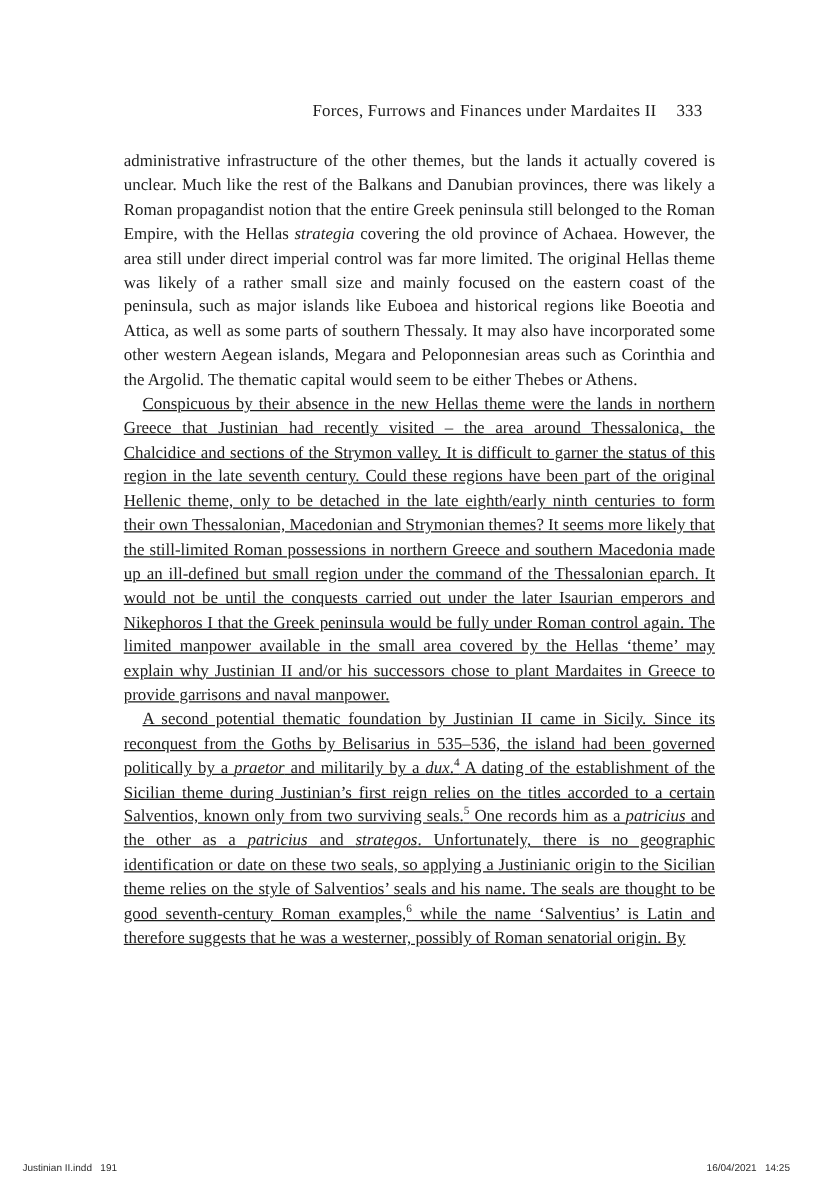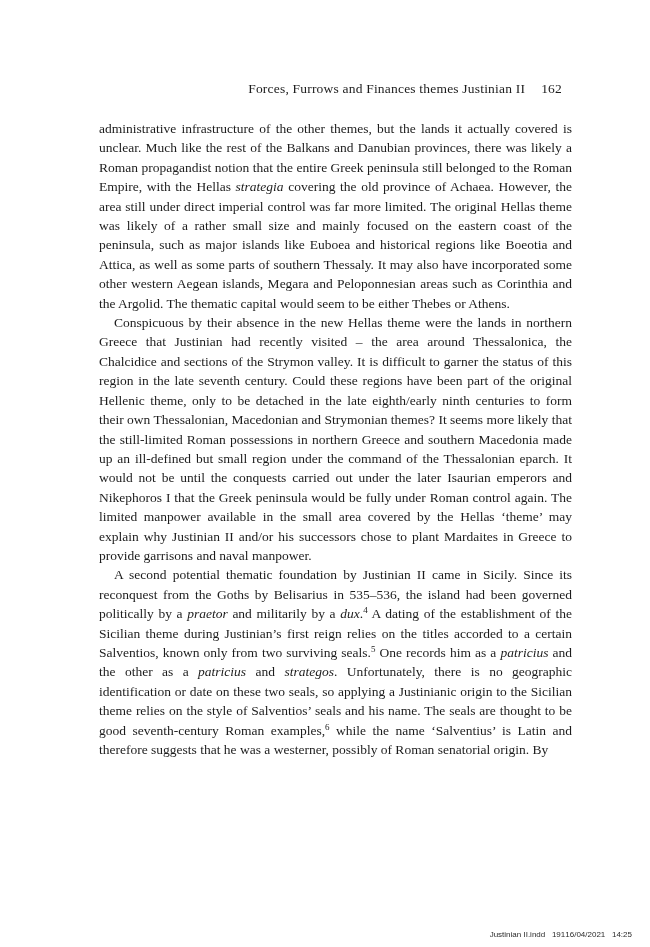--- a/index.html
+++ b/index.html
@@ -37,48 +37,49 @@
     font-size: 13.5px;
     line-height: 19.4px;
     text-align: justify;
   }
   .body-text p {
     margin: 0;
     padding: 0;
   }
   .body-text p.indent {
     text-indent: 15px;
+    text-decoration: underline;
   }
   .body-text sup {
     font-size: 9px;
     line-height: 0;
     vertical-align: super;
   }
   .print-footer {
     position: absolute;
     left: 18px;
     right: 18px;
     bottom: 8px;
     display: flex;
-    justify-content: flex-end;
+    justify-content: space-between;
     font-family: "Liberation Sans", "DejaVu Sans", sans-serif;
     font-size: 8px;
     color: #2b2b2b;
   }
   .print-footer span {
     white-space: pre;
   }
 </style>
 </head>
 <body>
 
 <div class="page">
 
   <div class="running-header">
-    <span>Forces, Furrows and Finances themes Justinian II</span><span class="pagenum">162</span>
+    <span>Forces, Furrows and Finances under Mardaites II</span><span class="pagenum">333</span>
   </div>
 
   <div class="body-text">
       <p><span>administrative infrastructure of the other themes, but the lands it actually covered is unclear. Much like the rest of the Balkans and Danubian provinces, there was likely a Roman propagandist notion that the entire Greek peninsula still belonged to the Roman Empire, with the Hellas </span><i>strategia</i><span> covering the old province of Achaea. However, the area still under direct imperial control was far more limited. The original Hellas theme was likely of a rather small size and mainly focused on the eastern coast of the peninsula, such as major islands like Euboea and historical regions like Boeotia and Attica, as well as some parts of southern Thessaly. It may also have incorporated some other western Aegean islands, Megara and Peloponnesian areas such as Corinthia and the Argolid. The thematic capital would seem to be either Thebes or Athens.</span></p>
       <p class="indent"><span>Conspicuous by their absence in the new Hellas theme were the lands in northern Greece that Justinian had recently visited – the area around Thessalonica, the Chalcidice and sections of the Strymon valley. It is difficult to garner the status of this region in the late seventh century. Could these regions have been part of the original Hellenic theme, only to be detached in the late eighth/early ninth centuries to form their own Thessalonian, Macedonian and Strymonian themes? It seems more likely that the still-limited Roman possessions in northern Greece and southern Macedonia made up an ill-defined but small region under the command of the Thessalonian eparch. It would not be until the conquests carried out under the later Isaurian emperors and Nikephoros I that the Greek peninsula would be fully under Roman control again. The limited manpower available in the small area covered by the Hellas ‘theme’ may explain why Justinian II and/or his successors chose to plant Mardaites in Greece to provide garrisons and naval manpower.</span></p>
       <p class="indent"><span>A second potential thematic foundation by Justinian II came in Sicily. Since its reconquest from the Goths by Belisarius in 535–536, the island had been governed politically by a </span><i>praetor</i><span> and militarily by a </span><i>dux</i><span>.</span><sup>4</sup><span> A dating of the establishment of the Sicilian theme during Justinian’s first reign relies on the titles accorded to a certain Salventios, known only from two surviving seals.</span><sup>5</sup><span> One records him as a </span><i>patricius</i><span> and the other as a </span><i>patricius</i><span> and </span><i>strategos</i><span>. Unfortunately, there is no geographic identification or date on these two seals, so applying a Justinianic origin to the Sicilian theme relies on the style of Salventios’ seals and his name. The seals are thought to be good seventh-century Roman examples,</span><sup>6</sup><span> while the name ‘Salventius’ is Latin and therefore suggests that he was a westerner, possibly of Roman senatorial origin. By</span></p>
     </div>
 
   <div class="print-footer">
     <span>Justinian II.indd   191</span>

